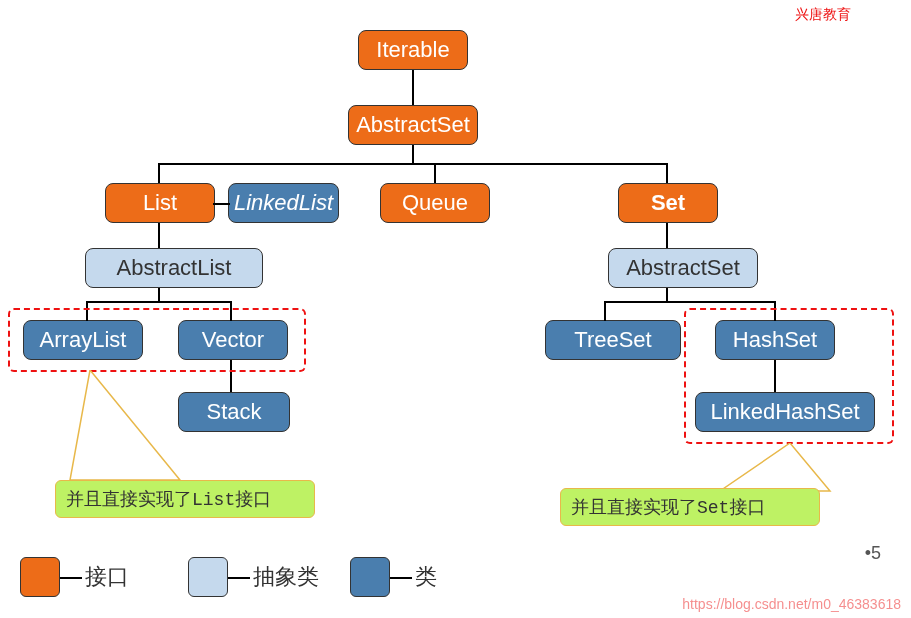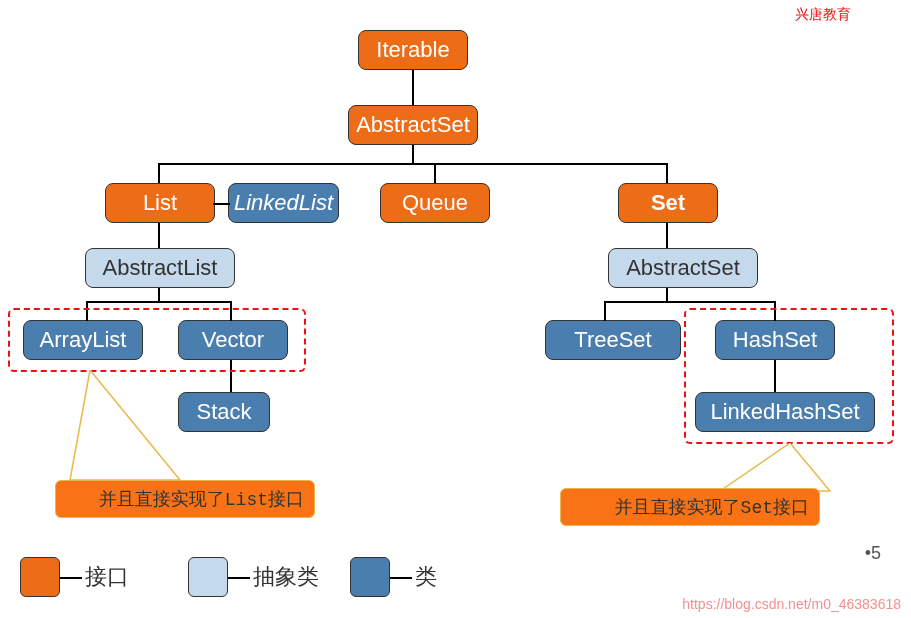--- a/index.html
+++ b/index.html
@@ -42,28 +42,28 @@
     }
     .hline { height: 2px; }
     .vline { width: 2px; }
     .dashed-box {
       position: absolute;
       border: 2.5px dashed #E11;
       border-radius: 6px;
     }
     .callout {
       position: absolute;
-      background: #f97316;
+      background: #bef264;
       border: 1.5px solid #E8B84A;
       border-radius: 6px;
       font-size: 18px;
       padding: 6px 10px;
       color: #333;
       font-family: "Courier New", monospace;
-      text-align: right;
+      text-align: left;
     }
     .legend-sq {
       position: absolute;
       width: 40px; height: 40px;
       border-radius: 6px;
       border: 1px solid #333;
     }
     .legend-line {
       position: absolute;
       background: #000;
@@ -97,26 +97,26 @@
 <div class="header-text" style="right:60px; top:6px;">兴唐教育</div>
 
 <div class="node interface" style="left:358px; top:30px; width:110px;">Iterable</div>
 <div class="node interface" style="left:348px; top:105px; width:130px;">AbstractSet</div>
 
 <div class="node interface" style="left:105px; top:183px; width:110px;">List</div>
 <div class="node class" style="left:228px; top:183px; width:111px;font-style:italic;">LinkedList</div>
 <div class="node interface" style="left:380px; top:183px; width:110px;">Queue</div>
 <div class="node interface" style="left:618px; top:183px; width:100px;font-weight:bold;">Set</div>
 
-<div class="node abstract" style="left:85px; top:248px; width:150px;">AbstractList</div>
+<div class="node abstract" style="left:85px; top:248px; width:178px;">AbstractList</div>
 <div class="node abstract" style="left:608px; top:248px; width:150px;">AbstractSet</div>
 
 <div class="node class" style="left:23px; top:320px; width:120px;">ArrayList</div>
 <div class="node class" style="left:178px; top:320px; width:110px;">Vector</div>
-<div class="node class" style="left:178px; top:392px; width:92px;">Stack</div>
+<div class="node class" style="left:178px; top:392px; width:112px;">Stack</div>
 
 <div class="node class" style="left:545px; top:320px; width:136px;">TreeSet</div>
 <div class="node class" style="left:715px; top:320px; width:120px;">HashSet</div>
 <div class="node class" style="left:695px; top:392px; width:180px;">LinkedHashSet</div>
 
 <div class="line vline" style="left:412px; top:70px; height:35px;"></div>
 
 <div class="line vline" style="left:412px; top:145px; height:20px;"></div>
 
 <div class="line hline" style="left:158px; top:163px; width:510px;"></div>

